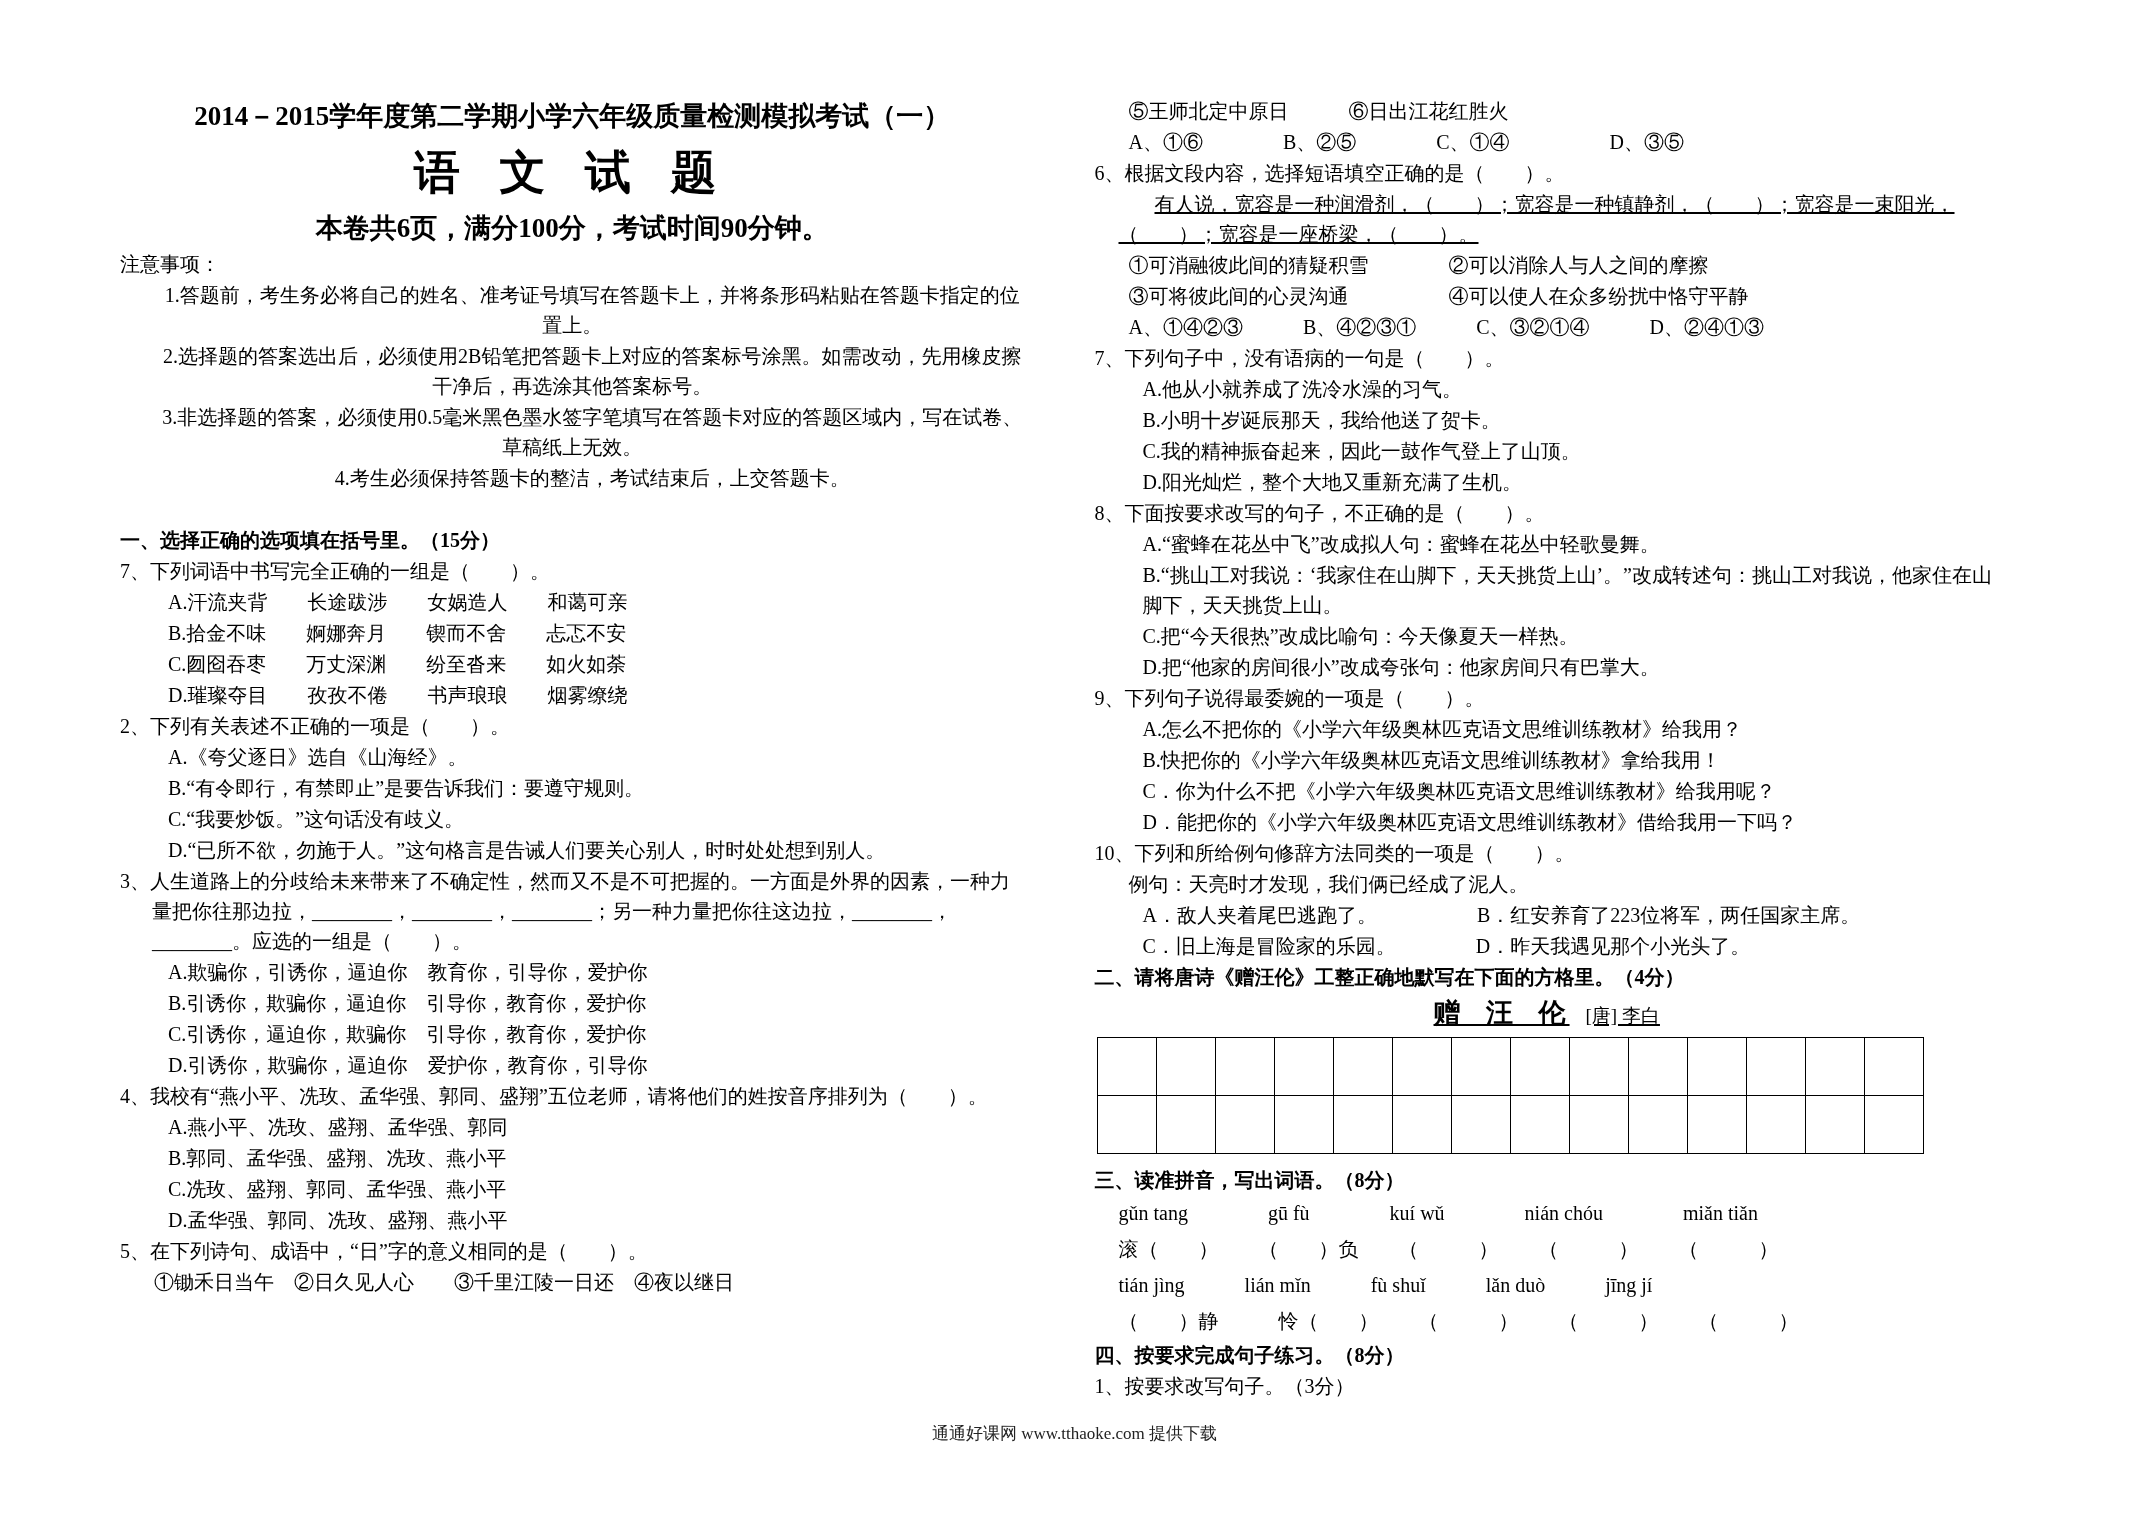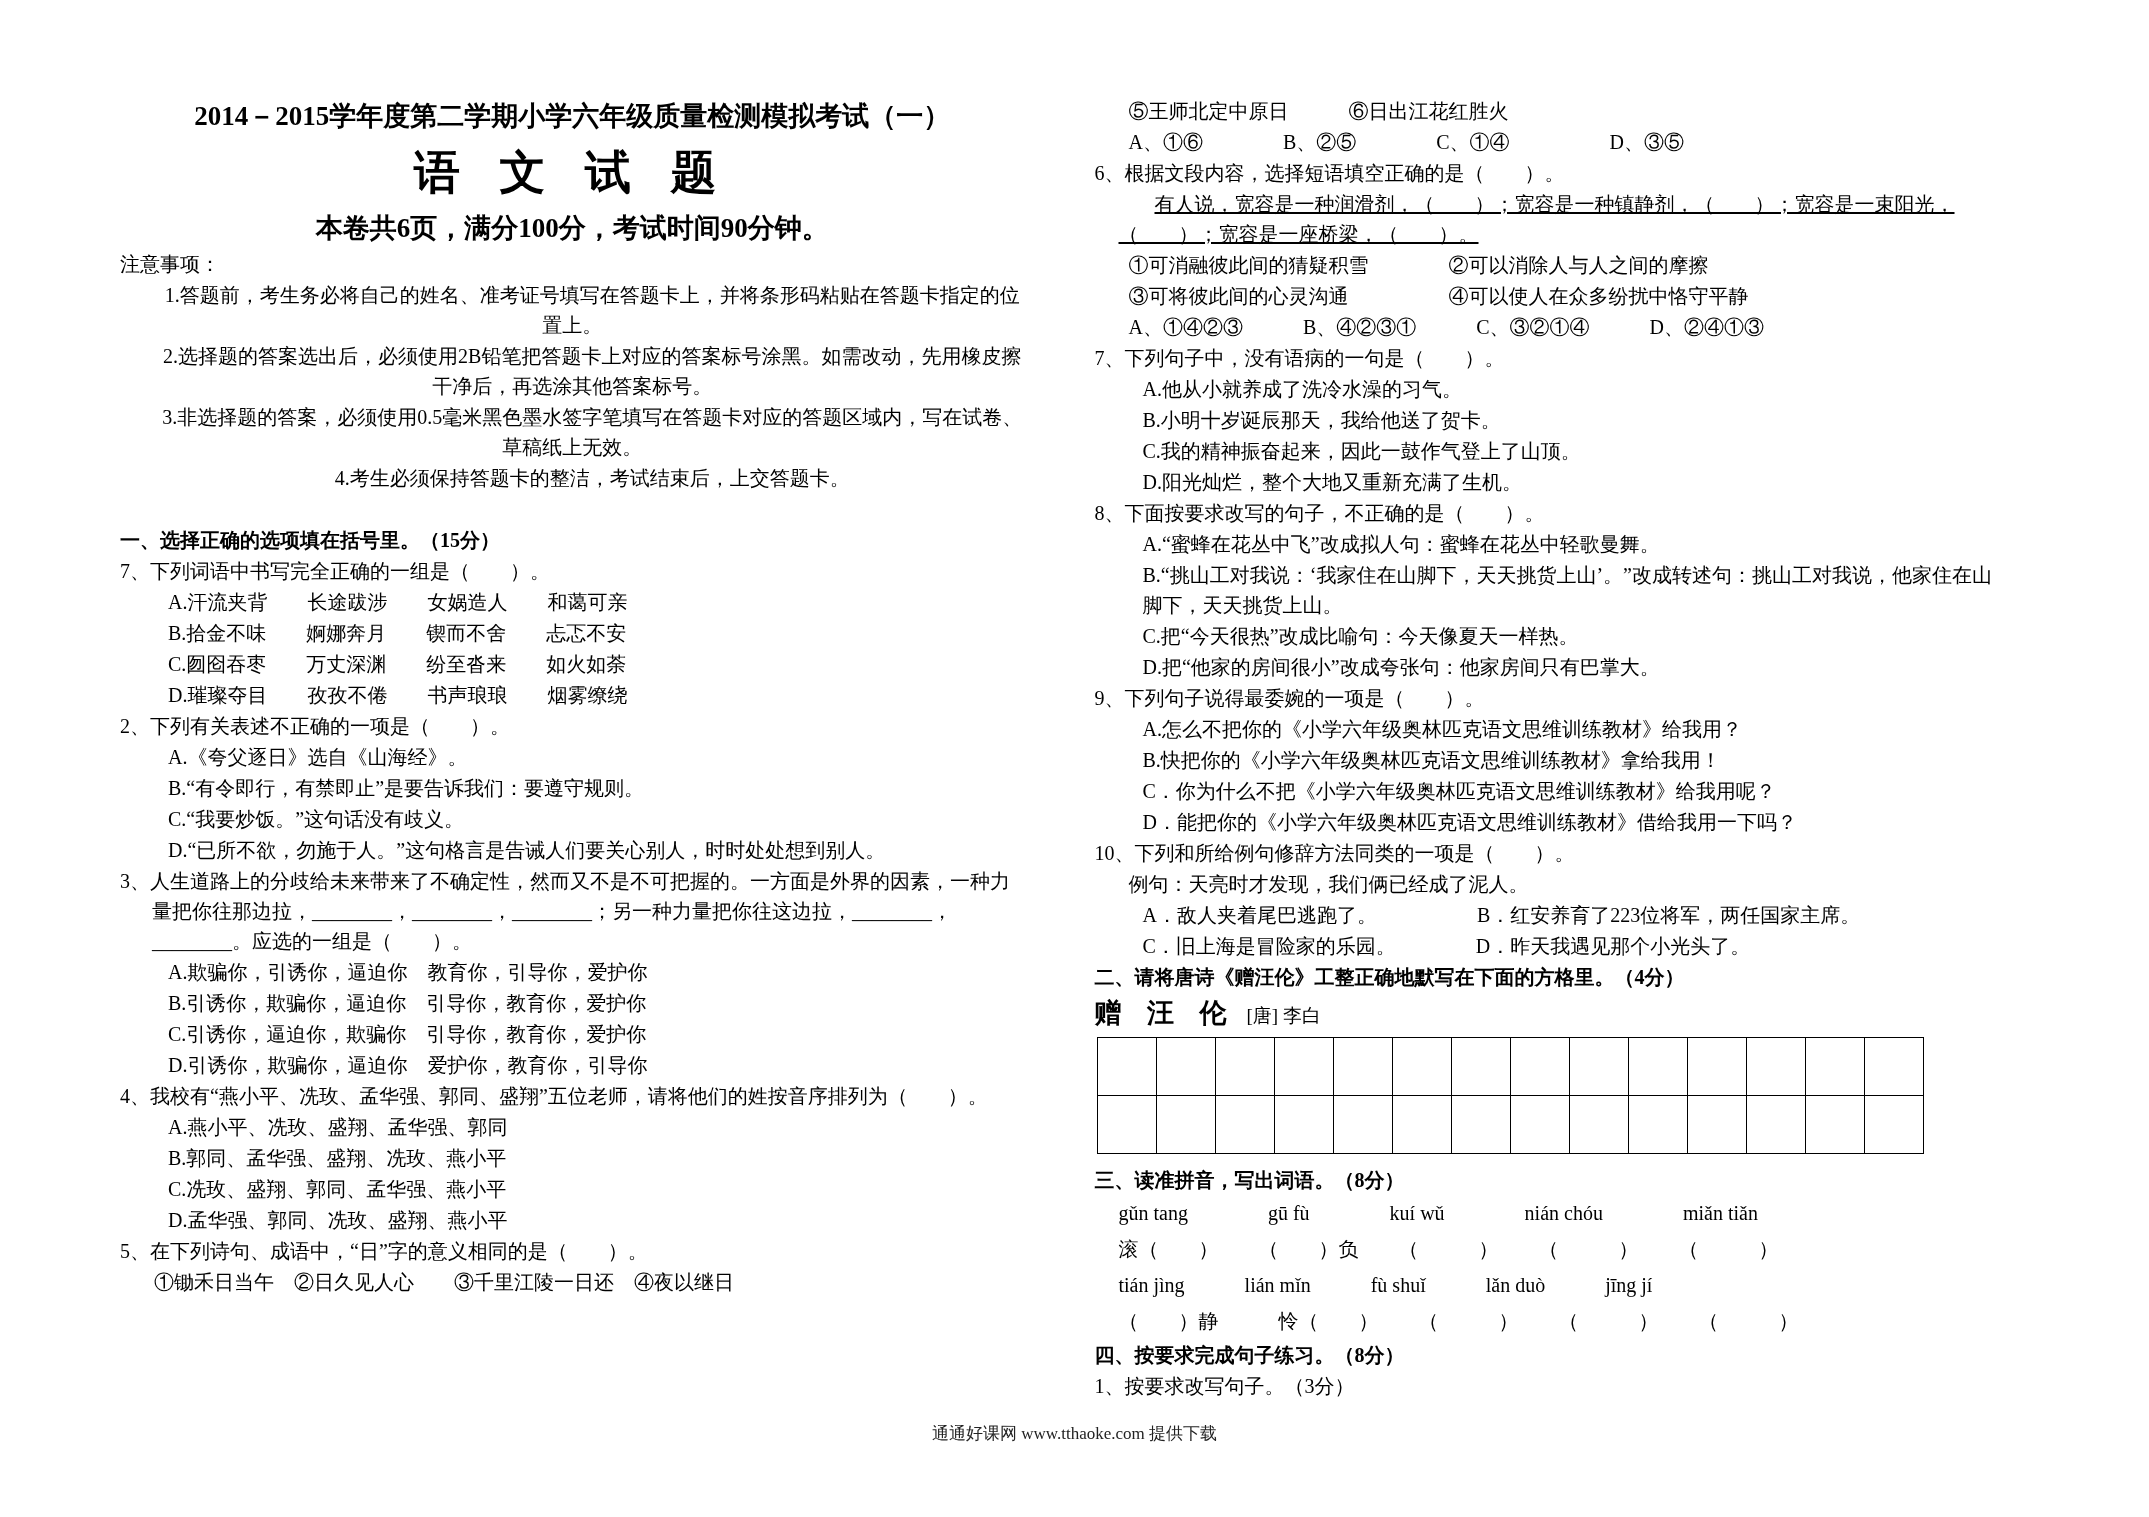--- a/index.html
+++ b/index.html
@@ -24,21 +24,21 @@
   .plain-line   { }
   .note-para    { text-indent:2em;text-align:center; }
   .section-title{ font-weight:bold; margin-top:4px; }
   .question-line{ padding-left:1.6em; text-indent:-1.6em; }
   .option-line  { padding-left:2.4em; }
   .option-line2 { padding-left:1.7em; }
   .inner-para   { padding-left:1.2em; text-indent:1.8em;text-decoration:underline; }
   .pinyin-line  { padding-left:1.2em; line-height:1.75; }
   .spacer       { height:30px; }
 
-  .poem-title { text-align:left; font-weight:bold; font-size:27px; letter-spacing:4px; margin:6px 0 8px; }
+  .poem-title { text-align:center; font-weight:bold; font-size:27px; letter-spacing:4px; margin:6px 0 8px;text-decoration:underline; }
   .poem-title .poem-author { font-weight:normal; font-size:19px; letter-spacing:0; margin-left:16px; }
 
   .poem-grid { margin:2px 0 10px 2px; display:inline-block; border-top:1px solid #000; border-left:1px solid #000; }
   .grid-row  { display:flex; }
   .grid-cell { width:59px; height:58px; box-sizing:border-box; border-right:1px solid #000; border-bottom:1px solid #000; }
 
   .footer {
     position:absolute; bottom:72px; left:0; right:0;
     text-align:center; font-size:17px; color:#222;
     font-family:"Liberation Serif","DejaVu Serif",serif;

